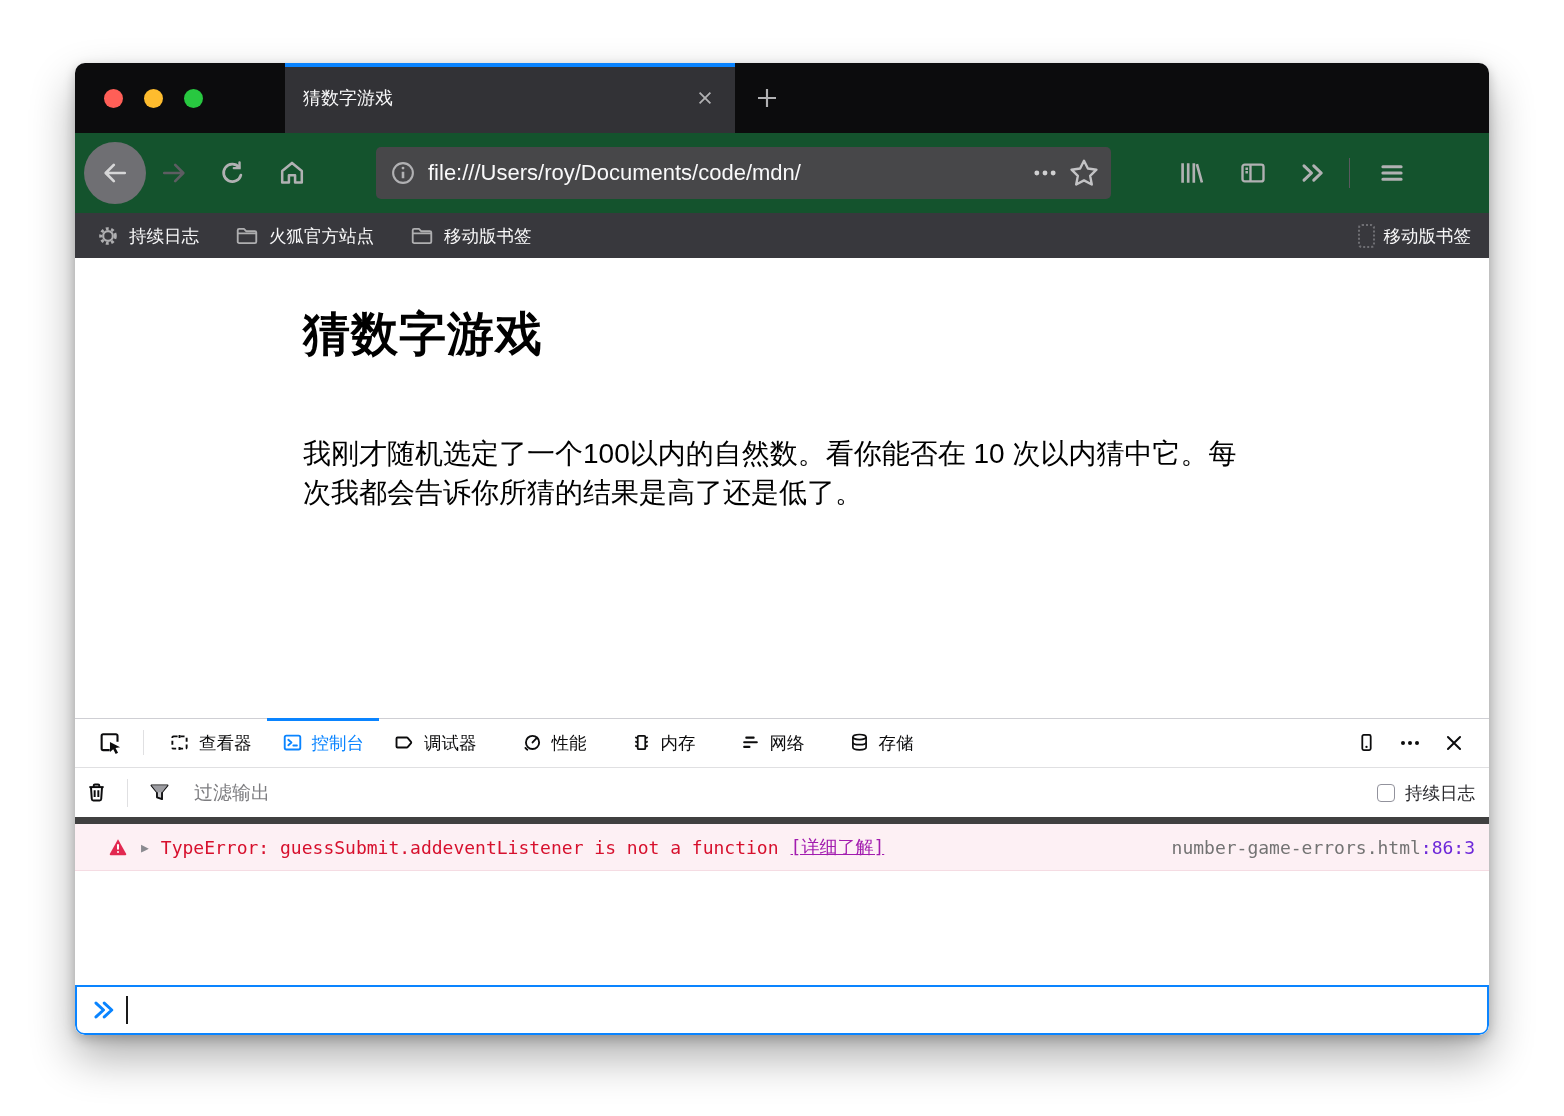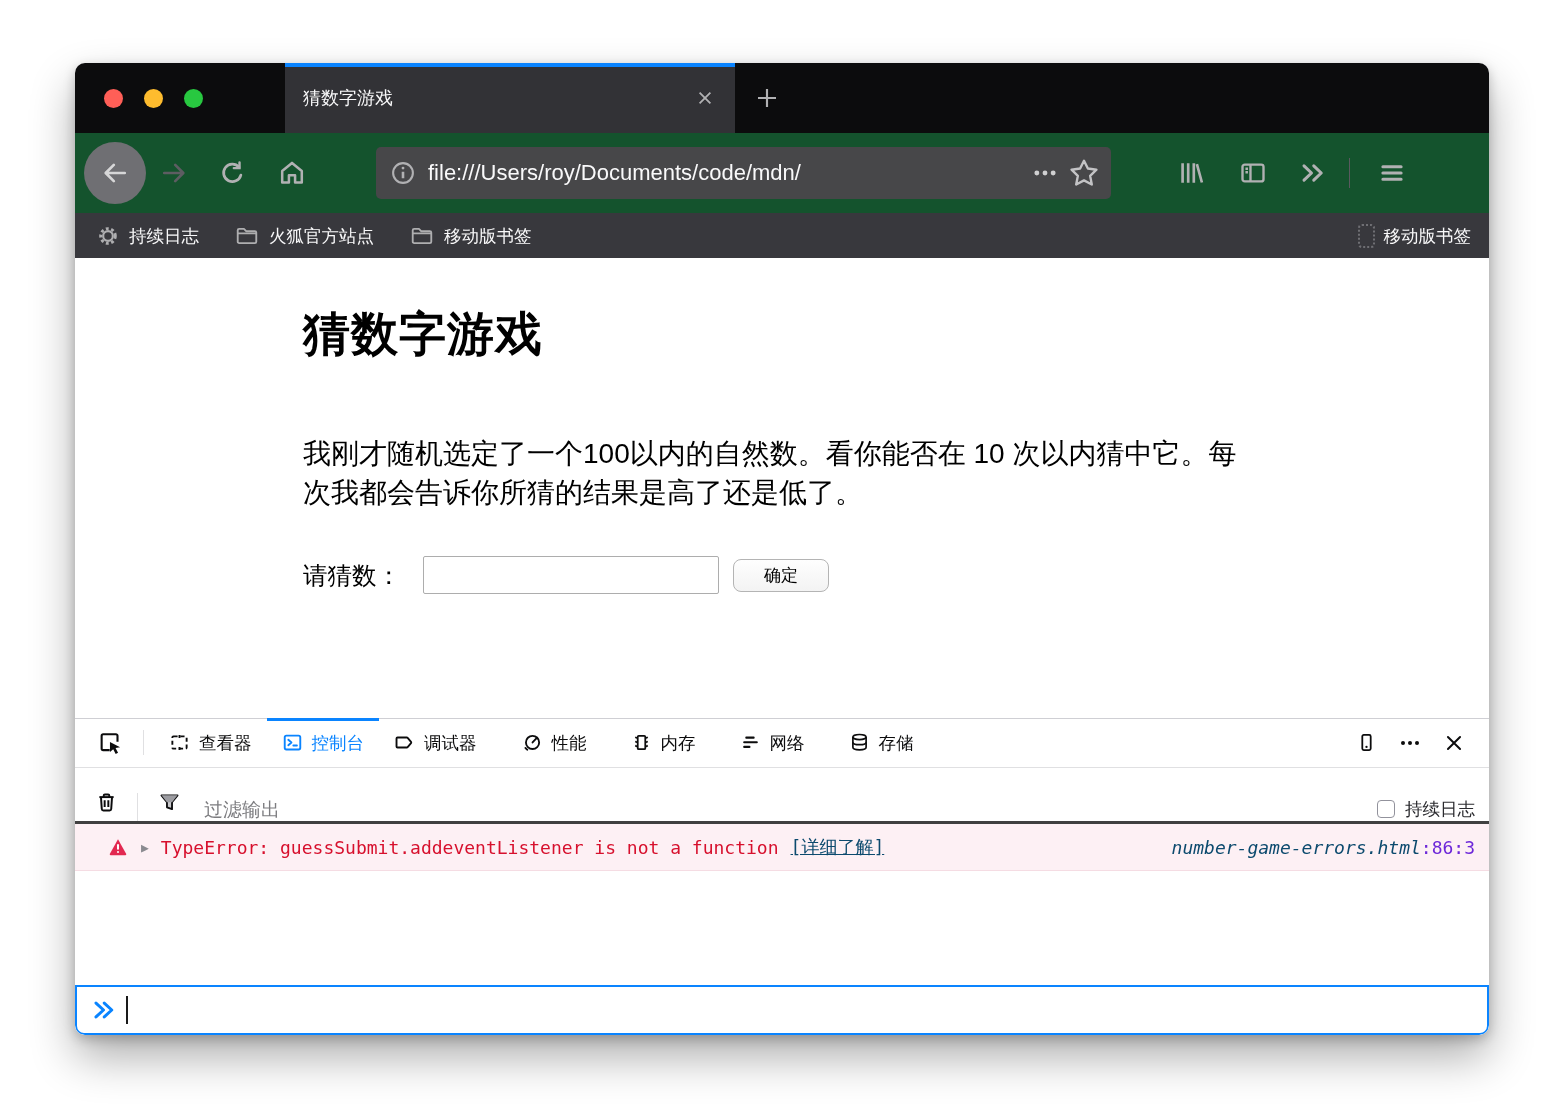--- a/index.html
+++ b/index.html
@@ -70,38 +70,38 @@
   .dt-pick { width:44px; display:flex; align-items:center; justify-content:center; color:#0c0c0d; }
   .dt-vsep { width:1px; background:#e0e0e2; margin:12px 10px; }
   .dt-tab { display:flex; align-items:center; gap:9px; padding:0 15px; font-size:17.5px; color:#0c0c0d;
             position:relative; }
   .dt-tab .ic { display:flex; }
   .dt-tab.active { color:#0a84ff; }
   .dt-tab.active::before { content:""; position:absolute; top:0; left:0; right:0; height:3px; background:#0a84ff; }
   .dt-tabs-right { margin-left:auto; display:flex; align-items:center; padding-right:16px; gap:6px; }
   .dt-tool { width:38px; height:38px; display:flex; align-items:center; justify-content:center; color:#0c0c0d; }
 
-  .dt-filter { height:56px; flex:none; border-bottom:3px solid #404040; display:flex; align-items:flex-end;
-               padding:0 14px 0 12px; }
+  .dt-filter { height:56px; flex:none; border-bottom:7px solid #404040; display:flex; align-items:center;
+               padding:0 14px 0 2px; }
   .dt-filter .dt-vsep { height:28px; margin:0 12px; }
   .filter-input { border:none; outline:none; background:transparent; font-size:19px; width:420px;
                   margin-left:16px; color:#0c0c0d; font-family:"Liberation Sans", sans-serif; }
   .filter-input::placeholder { color:#7d7d80; }
   .persist { margin-left:auto; display:flex; align-items:center; gap:10px; font-size:17.5px; color:#2a2a2e; }
   .checkbox { width:18px; height:18px; border:1.5px solid #92929c; border-radius:4px; background:#fff; }
 
   .dt-log { flex:1; overflow:hidden; }
   .error-row { height:47px; background:#fdf0f4; border-bottom:1px solid #f5dce3; display:flex;
                align-items:center; padding:0 14px 0 34px;
                font-family:"DejaVu Sans Mono", monospace; font-size:18px; }
   .err-caret { color:#8a8a8f; font-size:13px; margin:0 12px 0 14px; }
   .err-msg { color:#d7102d; }
-  .err-link { color:#0c4a6e; text-decoration:underline; margin-left:12px; }
+  .err-link { color:#a21caf; text-decoration:underline; margin-left:12px; }
   .err-loc { margin-left:auto; }
-  .err-file { color:#0c4a6e;font-style:italic; }
+  .err-file { color:#737373; }
   .err-pos { color:#6d28d9; }
 
   .dt-prompt { height:50px; flex:none; border:2px solid #0a84ff; border-radius:0 0 9px 9px;
                display:flex; align-items:center; padding-left:13px; background:#fff; }
   .prompt-ic { color:#0a84ff; display:flex; }
   .cursor { width:2px; height:28px; background:#1a1a1a; margin-left:6px; }
 
   svg { display:block; }
 </style>
 </head>
@@ -251,25 +251,20 @@
     </div>
     <div class="bm-right">
       <span class="phone-ic"></span>
       <span>移动版书签</span>
     </div>
   </div>
 
   <div class="content">
     <h1>猜数字游戏</h1>
     <p>我刚才随机选定了一个100以内的自然数。看你能否在 10 次以内猜中它。每次我都会告诉你所猜的结果是高了还是低了。</p>
-    <div class="guess-row">
-      <span class="guess-label">请猜数：</span>
-      <input class="guess-input" type="text" value="" style="">
-      <button class="guess-btn">确定</button>
-    </div>
   </div>
 
   <div class="devtools">
 
     <div class="dt-tabs">
       <div class="dt-pick">
         <span>
           <svg width="26" height="26" viewBox="0 0 20 20" fill="none" stroke="currentColor" stroke-width="1.6">
             <path d="M9 15.5 H4 A1.2 1.2 0 0 1 2.8 14.3 V4.5 A1.2 1.2 0 0 1 4 3.3 H13.8 A1.2 1.2 0 0 1 15 4.5 V9"></path>
             <path d="M9.2 9.2 L17 13.2 L13.5 13.9 L15.4 17.5 L13.6 18.4 L11.7 14.8 L9.2 17 Z" fill="currentColor" stroke="none"></path>

